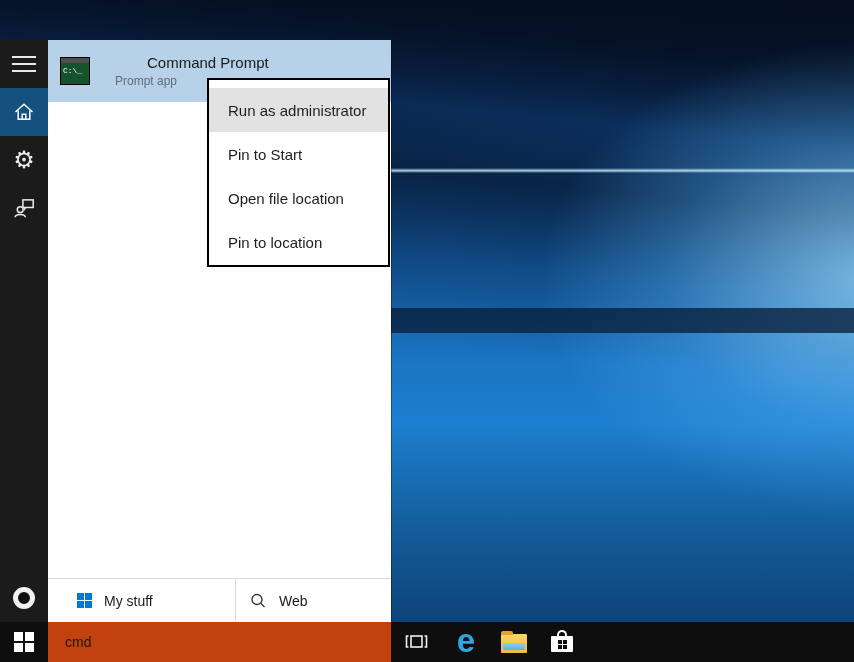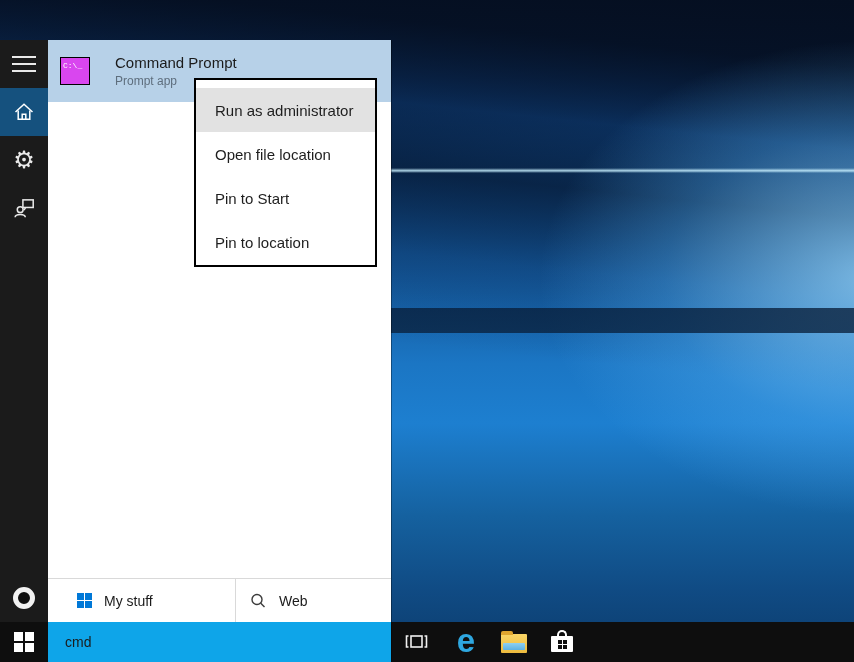--- a/index.html
+++ b/index.html
@@ -84,54 +84,54 @@
   .flyout {
     position:absolute; left:48px; top:40px; width:344px; height:622px; z-index:2;
     display:flex; flex-direction:column;
     border-right:1px solid rgba(0,0,0,.35);
   }
   .result-row {
     flex:0 0 62px; background:#b7d1e8;
     display:flex; align-items:center; padding-left:12px;
   }
   .cmd-icon {
-    width:30px; height:28px; background:#d946ef; border:1px solid #000;
-    display:flex; flex-direction:row;
+    width:30px; height:28px; background:#14532d; border:1px solid #000;
+    display:flex; flex-direction:column;
   }
   .cmd-bar { height:5px; background:#4f4f4f; }
   .cmd-text { font-family:"Liberation Mono", monospace; font-size:8px; color:#ffffff;
     padding:3px 0 0 2px; letter-spacing:0; }
   .result-text { margin-left:25px; }
-  .result-title { font-size:15px; color:#1b1b1b; }
+  .result-title { font-size:15px; color:#1b1b1b;margin-left:32px; }
   .result-subtitle { font-size:12px; color:#5e6e7d; margin-top:3px; }
 
   .panel-body { flex:1 1 auto; background:#ffffff; }
 
   .footer-row {
     flex:0 0 44px; background:#ffffff; border-top:1px solid #d9d9d9;
     display:flex; align-items:stretch;
   }
   .footer-btn { display:flex; align-items:center; }
   .footer-btn.mystuff { width:172px; padding-left:14px;margin-left:15px; }
   .footer-btn.web { flex:1; padding-left:13px; }
   .footer-divider { width:1px; background:#d9d9d9; }
   .mystuff-logo { display:grid; grid-template-columns:7px 7px; grid-template-rows:7px 7px; gap:1px; }
   .mystuff-logo span { background:#0078d7; }
   .footer-label { font-size:14px; color:#1b1b1b; margin-left:12px; }
 
-  .search-row { flex:0 0 40px; background:#0ea5e9; display:flex; align-items:flex-start; }
+  .search-row { flex:0 0 40px; background:#c2410c; display:flex; align-items:flex-start; }
   .search-input {
     width:100%; height:100%; border:none; outline:none; background:transparent;
     font-family:"Liberation Sans", sans-serif; font-size:14px; color:#1b1b1b;
     padding-left:17px;
   }
 
   
   .context-menu {
-    position:absolute; left:194px; top:78px; width:183px; height:189px; z-index:3;
+    position:absolute; left:207px; top:78px; width:183px; height:189px; z-index:3;
     background:#ffffff; border:2px solid #000000; padding-top:8px;
   }
   .menu-item {
     height:44px; display:flex; align-items:center; padding-left:19px;
     font-size:15px; color:#1e1e1e;
   }
   .menu-item.highlighted { background:#e2e2e2; }
 
   svg { display:block; }
 </style>
@@ -245,16 +245,16 @@
     </div>
   </div>
 
   <div class="search-row">
     <input class="search-input" type="text" value="cmd" style="">
   </div>
 </div>
 
 <div class="context-menu">
   <div class="menu-item highlighted">Run as administrator</div>
+  <div class="menu-item">Pin to Start</div>
   <div class="menu-item">Open file location</div>
-  <div class="menu-item">Pin to Start</div>
   <div class="menu-item">Pin to location</div>
 </div>
 
 </body></html>

